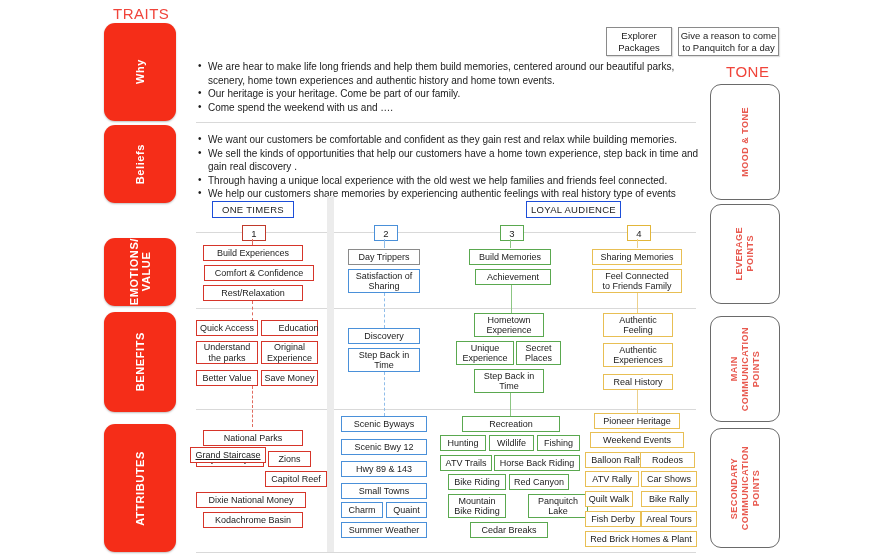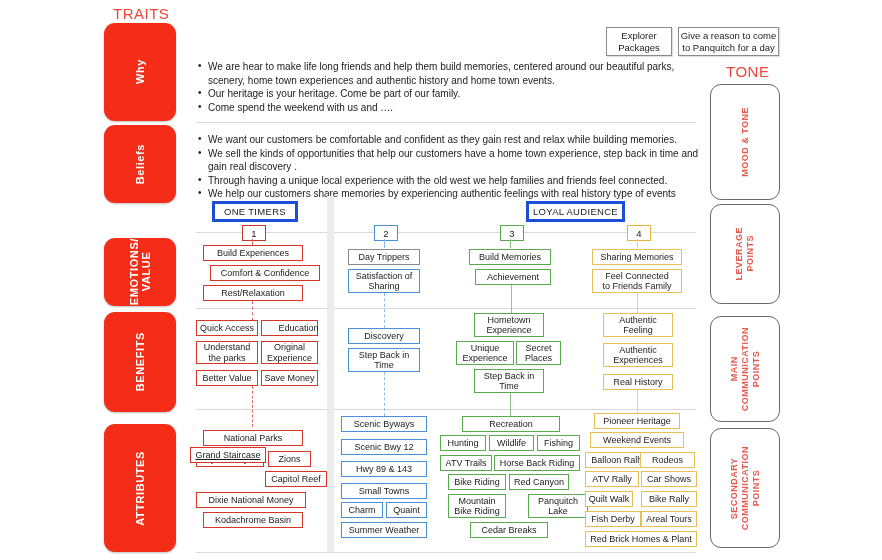--- a/index.html
+++ b/index.html
@@ -81,21 +81,21 @@
   .narr .bl{position:relative;padding-left:11px;margin:0 0 0 0;}
   .narr .bl:before{content:"•";position:absolute;left:1px;top:-1px;font-size:10px;}
 
   
   .hsep{position:absolute;height:1px;background:#d9d9d9;}
   .vsep-thick{position:absolute;width:7px;background:#ececec;}
 
   
   .stagechip{
     position:absolute;
-    border:3px solid #1d4ed8;
+    border:1px solid #1d4ed8;
     background:#fff;
     font-size:9.5px;
     display:flex;align-items:center;justify-content:center;
     color:#1b1b1b;
     letter-spacing:.3px;
   }
   .numchip{
     position:absolute;
     border:1.6px solid #999;
     background:#fff;
@@ -218,21 +218,21 @@
   <div class="stagechip" style="left:212px;top:201px;width:80px;height:15px;">ONE TIMERS</div>
   <div class="stagechip" style="left:526px;top:201px;width:93px;height:15px;">LOYAL AUDIENCE</div>
 
   <div class="numchip c1" style="left:242px;top:225px;">1</div>
   <div class="numchip c2" style="left:374px;top:225px;">2</div>
   <div class="numchip c3" style="left:500px;top:225px;">3</div>
   <div class="numchip c4" style="left:627px;top:225px;">4</div>
 
   <div class="conn v red" style="left:252px;top:239px;height:8px;"></div>
   <div class="node n-red" style="left:203px;top:245px;width:100px;height:16px;">Build Experiences</div>
-  <div class="node n-red" style="left:210px;top:265px;width:110px;height:16px;">Comfort &amp; Confidence</div>
+  <div class="node n-red" style="left:204px;top:265px;width:110px;height:16px;">Comfort &amp; Confidence</div>
   <div class="node n-red" style="left:203px;top:285px;width:100px;height:16px;">Rest/Relaxation</div>
   <div class="conn v dash-red" style="left:252px;top:301px;height:20px;"></div>
 
   <div class="node n-red" style="left:196px;top:320px;width:62px;height:16px;">Quick Access</div>
   <div class="node n-red" style="left:261px;top:320px;width:57px;height:16px;padding-left:20px;">Education</div>
   <div class="node n-red" style="left:196px;top:341px;width:62px;height:23px;">Understand
 the parks</div>
   <div class="node n-red" style="left:261px;top:341px;width:57px;height:23px;">Original
 Experience</div>
   <div class="node n-red" style="left:196px;top:370px;width:62px;height:16px;">Better Value</div>

